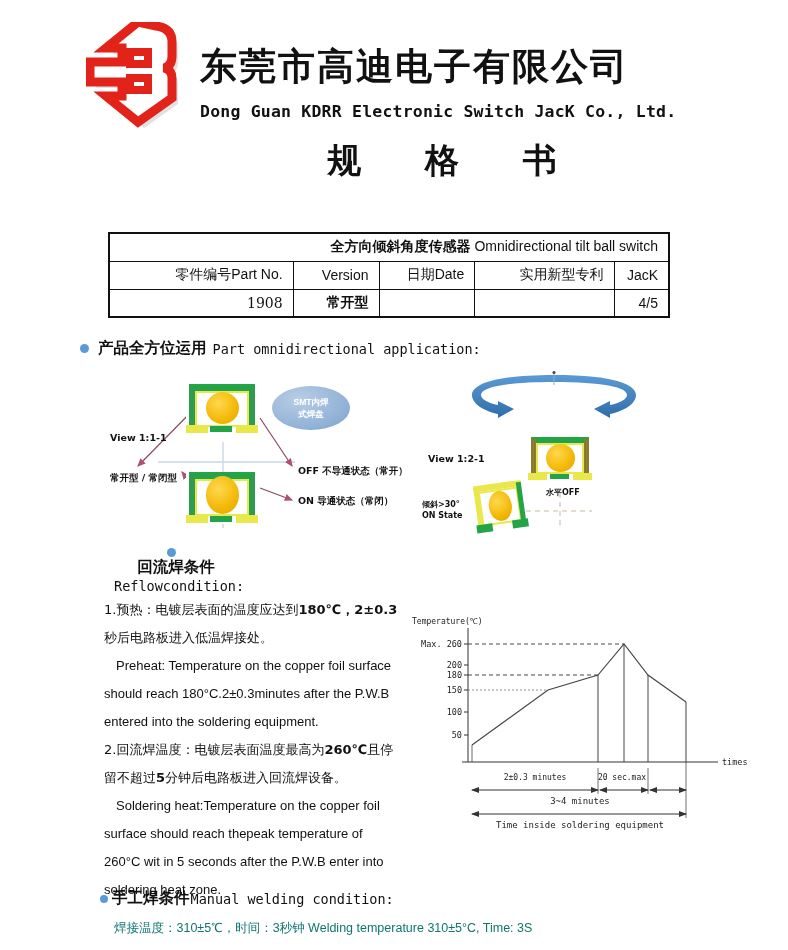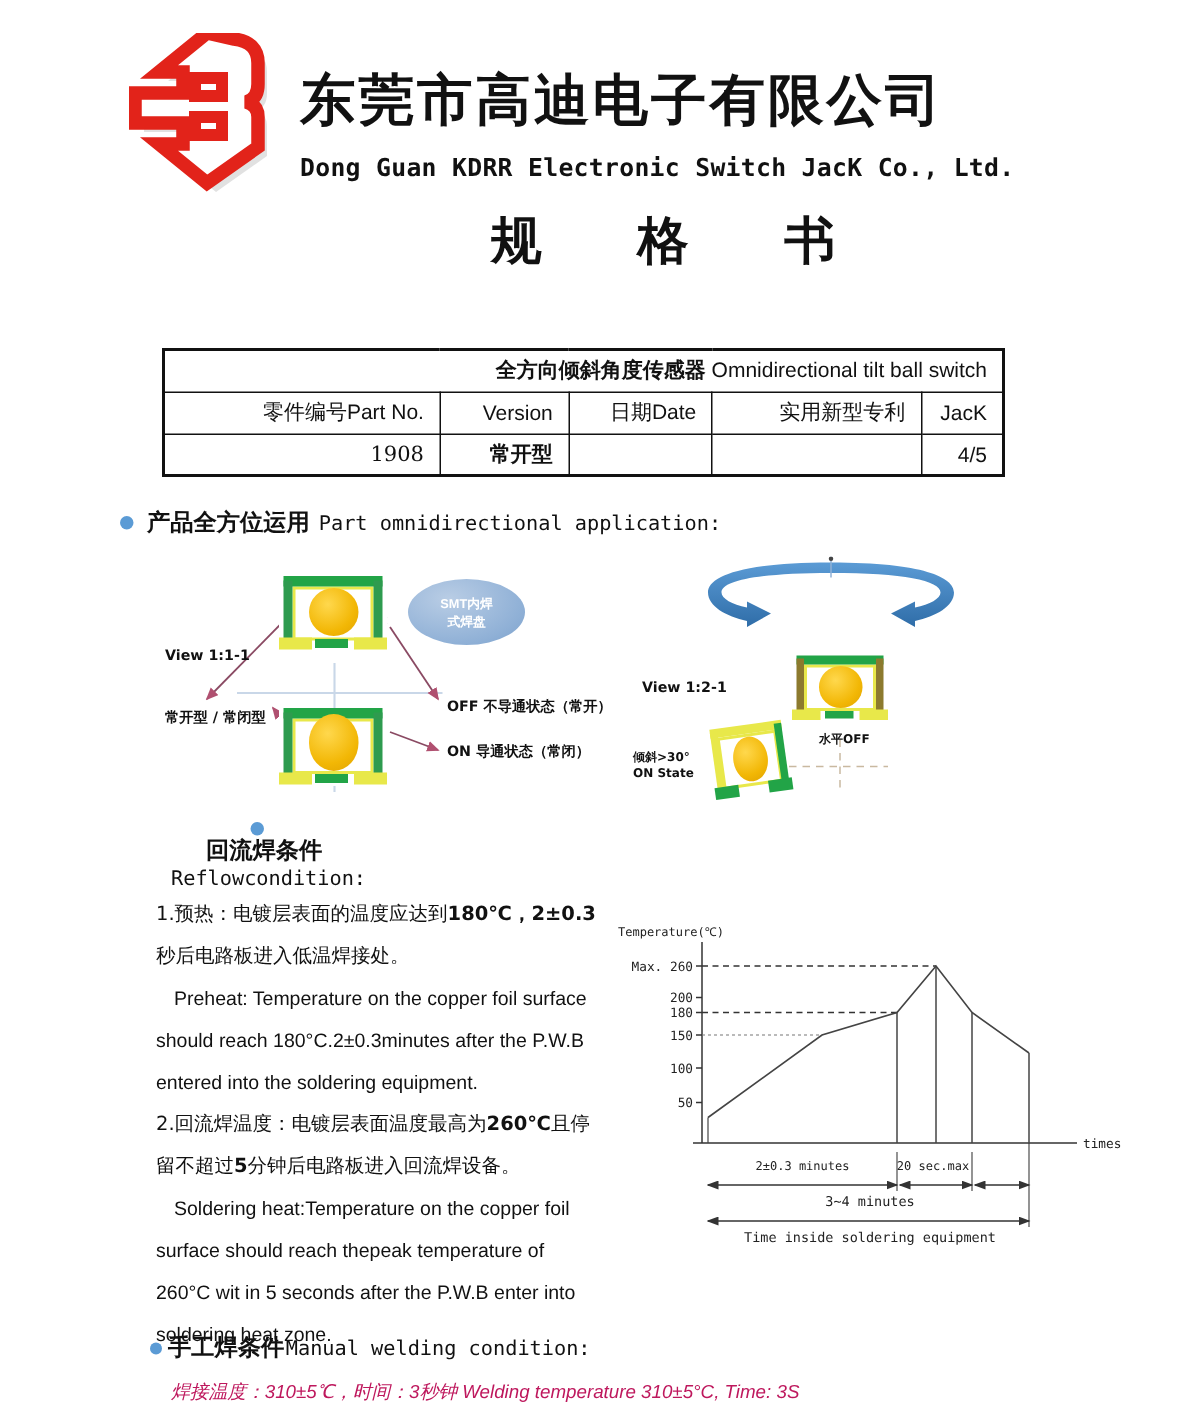--- a/index.html
+++ b/index.html
@@ -181,23 +181,22 @@
   .chart {
     position: absolute; left: 400px; top: 602px;
     width: 370px; height: 228px;
   }
   .chart svg { display:block; }
 
   
   .manual-line {
     position: absolute; left: 114px; top: 920px;
     font-size: 12.5px;
-    color: #be185d;
+    color: #0f766e;
     white-space: nowrap;
-    font-style: italic;
   }
 </style>
 </head>
 <body>
 
 <div id="page">
 
   <div class="header">
 
     <div class="logo-wrap">

